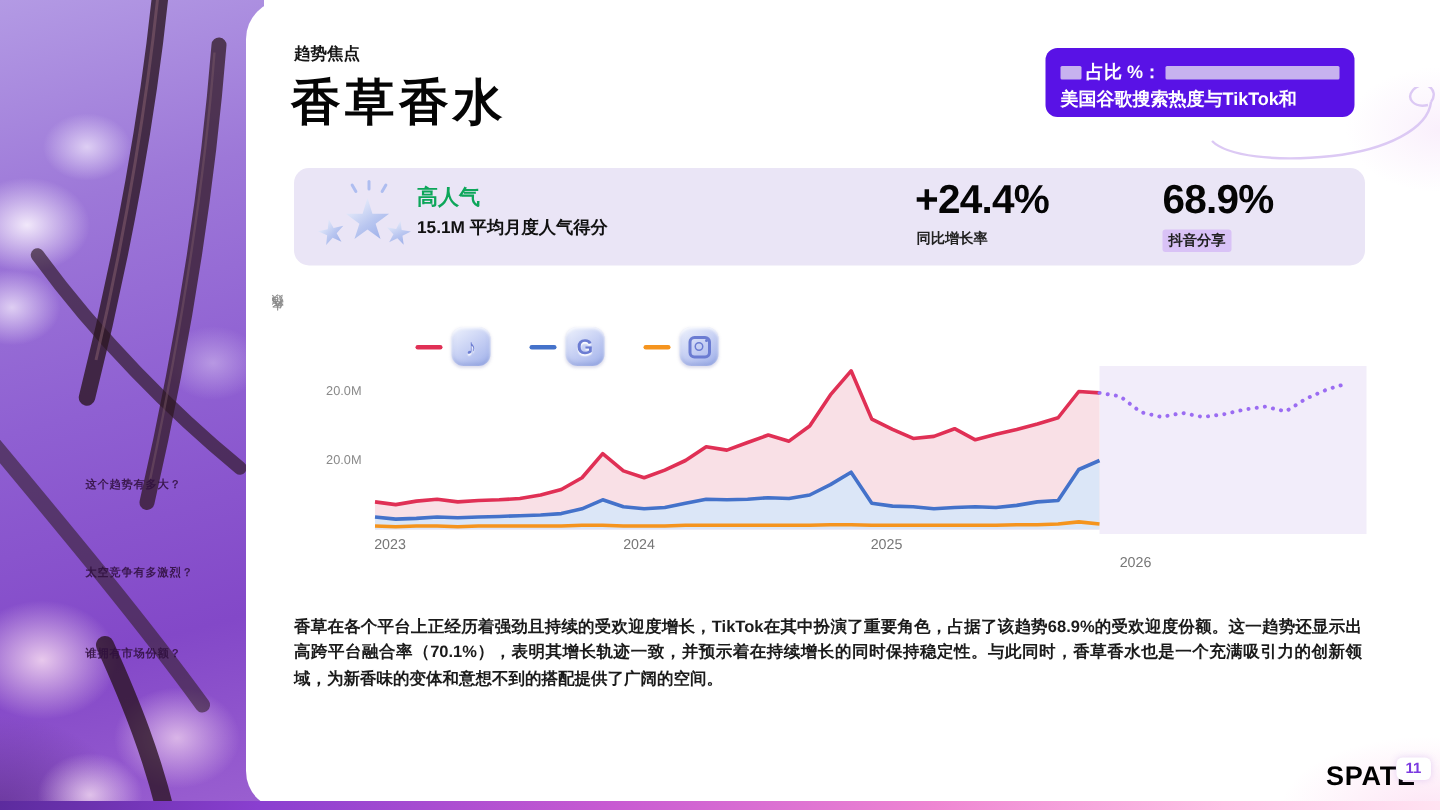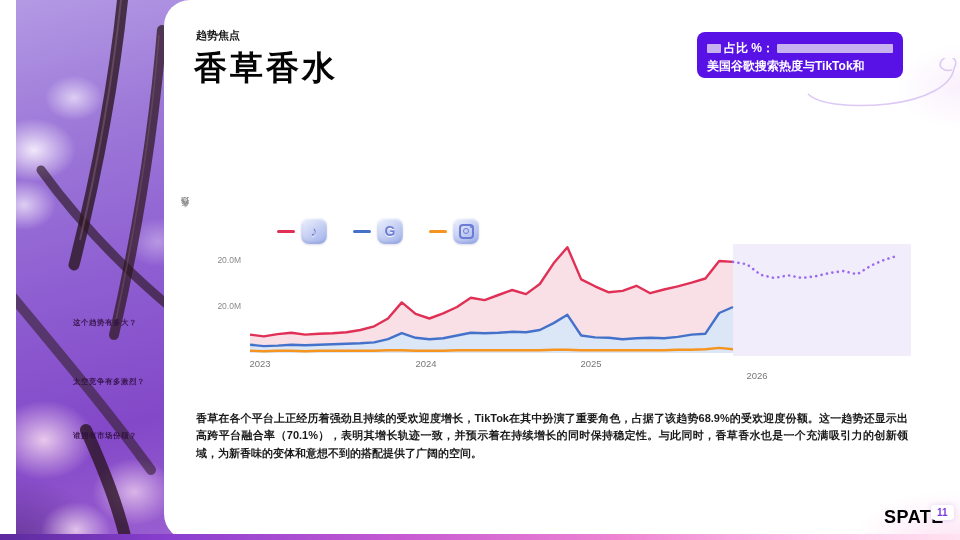--- a/index.html
+++ b/index.html
@@ -1,20 +1,20 @@
 <!DOCTYPE html>
 <html><head>
 <meta charset="utf-8">
 <style>
   html,body{margin:0;padding:0;background:#555;}
   .slide{position:relative;width:960px;height:540px;background:#fff;overflow:hidden;
          font-family:"Liberation Sans","DejaVu Sans",sans-serif;}
 
   
-  .sidebar{position:absolute;left:16px;top:0;width:176px;height:535px;
+  .sidebar{position:absolute;left:0;top:0;width:176px;height:535px;
     background:
       radial-gradient(60px 45px at 18px 150px, rgba(246,238,252,.95), rgba(246,238,252,0) 70%),
       radial-gradient(42px 32px at 58px 98px, rgba(232,220,248,.85), rgba(232,220,248,0) 70%),
       radial-gradient(46px 36px at 8px 205px, rgba(240,230,250,.8), rgba(240,230,250,0) 70%),
       radial-gradient(70px 55px at 28px 440px, rgba(243,214,240,.9), rgba(243,214,240,0) 72%),
       radial-gradient(60px 48px at 118px 492px, rgba(236,205,238,.8), rgba(236,205,238,0) 70%),
       radial-gradient(50px 40px at 60px 530px, rgba(246,222,244,.8), rgba(246,222,244,0) 70%),
       radial-gradient(45px 35px at 142px 242px, rgba(216,196,240,.55), rgba(216,196,240,0) 70%),
       radial-gradient(120px 90px at 0px 540px, rgba(60,20,100,.45), rgba(60,20,100,0) 70%),
       linear-gradient(165deg,#b39ae4 0%,#9d78d8 25%,#8f60d2 50%,#8348c8 78%,#9a5fd0 100%);}
@@ -122,20 +122,36 @@
   <div class="badge">
     <div class="badge-line1">
       <span class="hl small"></span>
       <span>占比 %：</span>
       <span class="hl long"></span>
     </div>
     <div>美国谷歌搜索热度与TikTok和Instagram</div>
     <div>的份额对比</div>
   </div>
 
+  <div class="stats">
+    <div class="stars">
+      <div class="sparkle sp1"></div>
+      <div class="sparkle sp2"></div>
+      <div class="sparkle sp3"></div>
+      <div class="star big"></div>
+      <div class="star s1"></div>
+      <div class="star s2"></div>
+    </div>
+    <div class="pop-label">高人气</div>
+    <div class="pop-detail">15.1M 平均月度人气得分</div>
+    <div class="stat-val growth-val">+24.4%</div>
+    <div class="stat-lab growth-lab">同比增长率</div>
+    <div class="stat-val share-val">68.9%</div>
+    <div class="stat-lab share-lab">抖音分享</div>
+  </div>
 
   <div class="chart">
     <div class="ylabel">人气指数</div>
     <div class="ytick yt20">20.0M</div>
     <div class="ytick yt10">20.0M</div>
 
     <div class="legend">
       <div class="legend-item">
         <div class="dash" style="background: rgb(224, 48, 85);"></div>
         <div class="app-icon">

